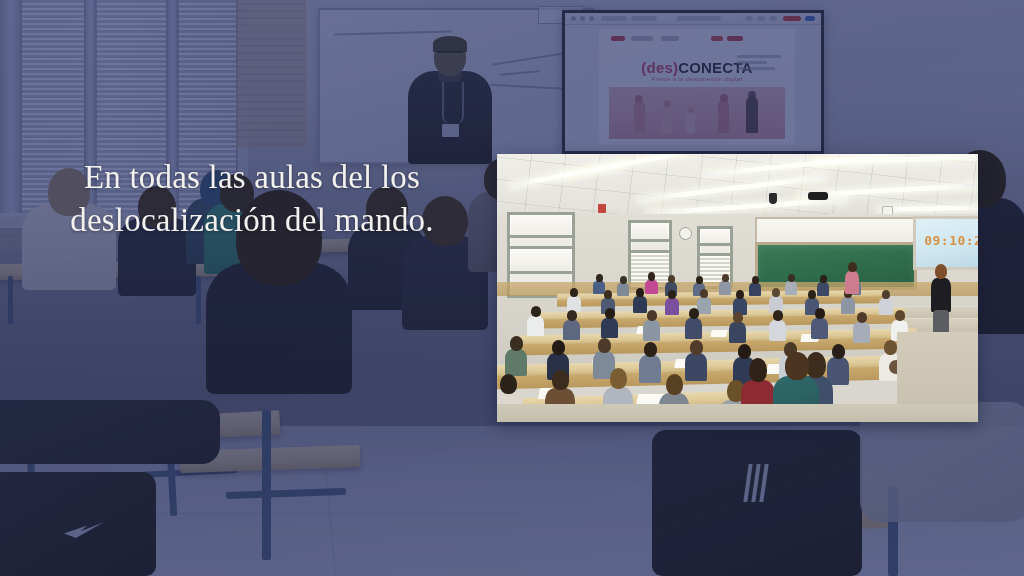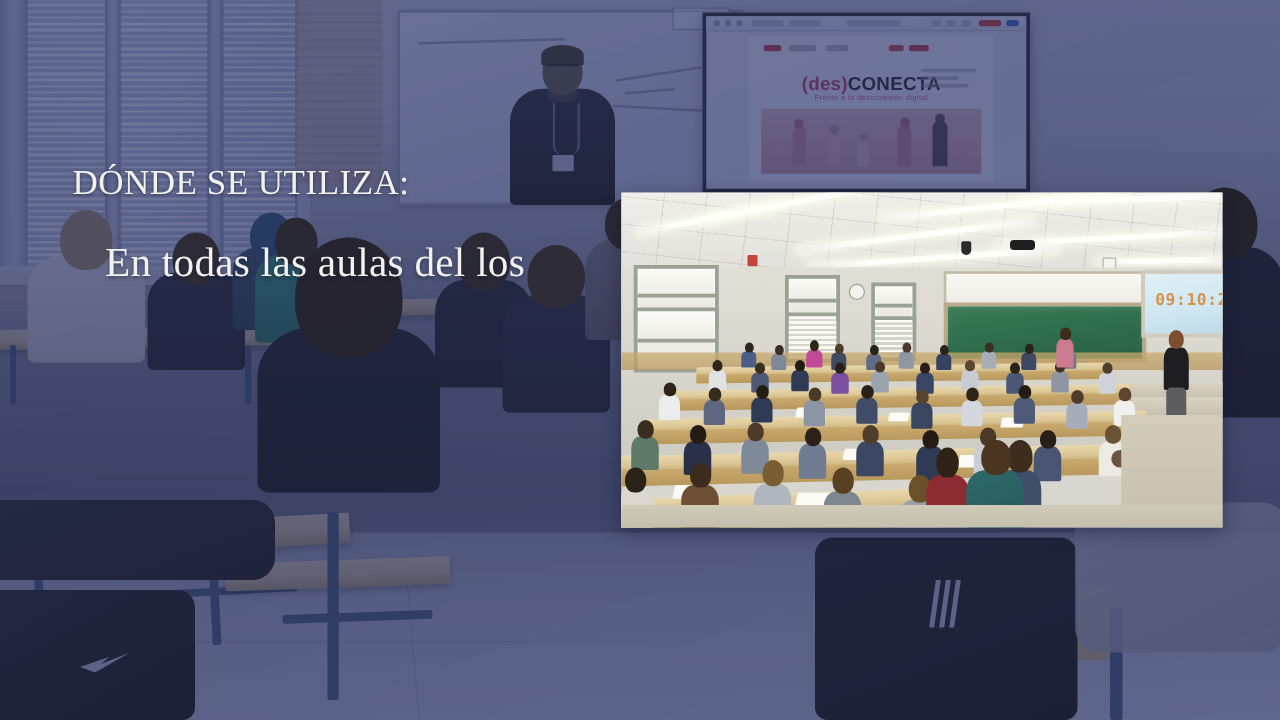--- a/index.html
+++ b/index.html
@@ -681,23 +681,23 @@
 
     <div class="backpack" style="left:-20px; top:400px; width:240px; height:64px; background:linear-gradient(160deg,#2a3048,#1f2437); border-radius:18px;"></div>
 
     <div class="backpack" style="left:860px; top:402px; width:170px; height:120px; background:linear-gradient(160deg,#b8bcc4,#9aa0ab); border-radius:20px; opacity:.85;"></div>
   </div>
 
   <div class="tint"></div>
   <div class="tint2"></div>
 
   <div class="text-block">
-    <div class="heading">DÓNDE SE UTILIZA:</div>
     <div class="body-lines">
       <div>En todas las aulas del los</div>
+      <div>deslocalización del mando.</div>
     </div>
   </div>
 
   <div class="inset">
 
     <div class="in-ceiling">
       <div class="ceil-grid"></div>
     </div>
     <div class="ceil-light" style="left:12px;  top:18px;  width:118px; transform:rotate(-11deg);"></div>
     <div class="ceil-light" style="left:60px;  top:6px;   width:150px; transform:rotate(-11deg);"></div>

